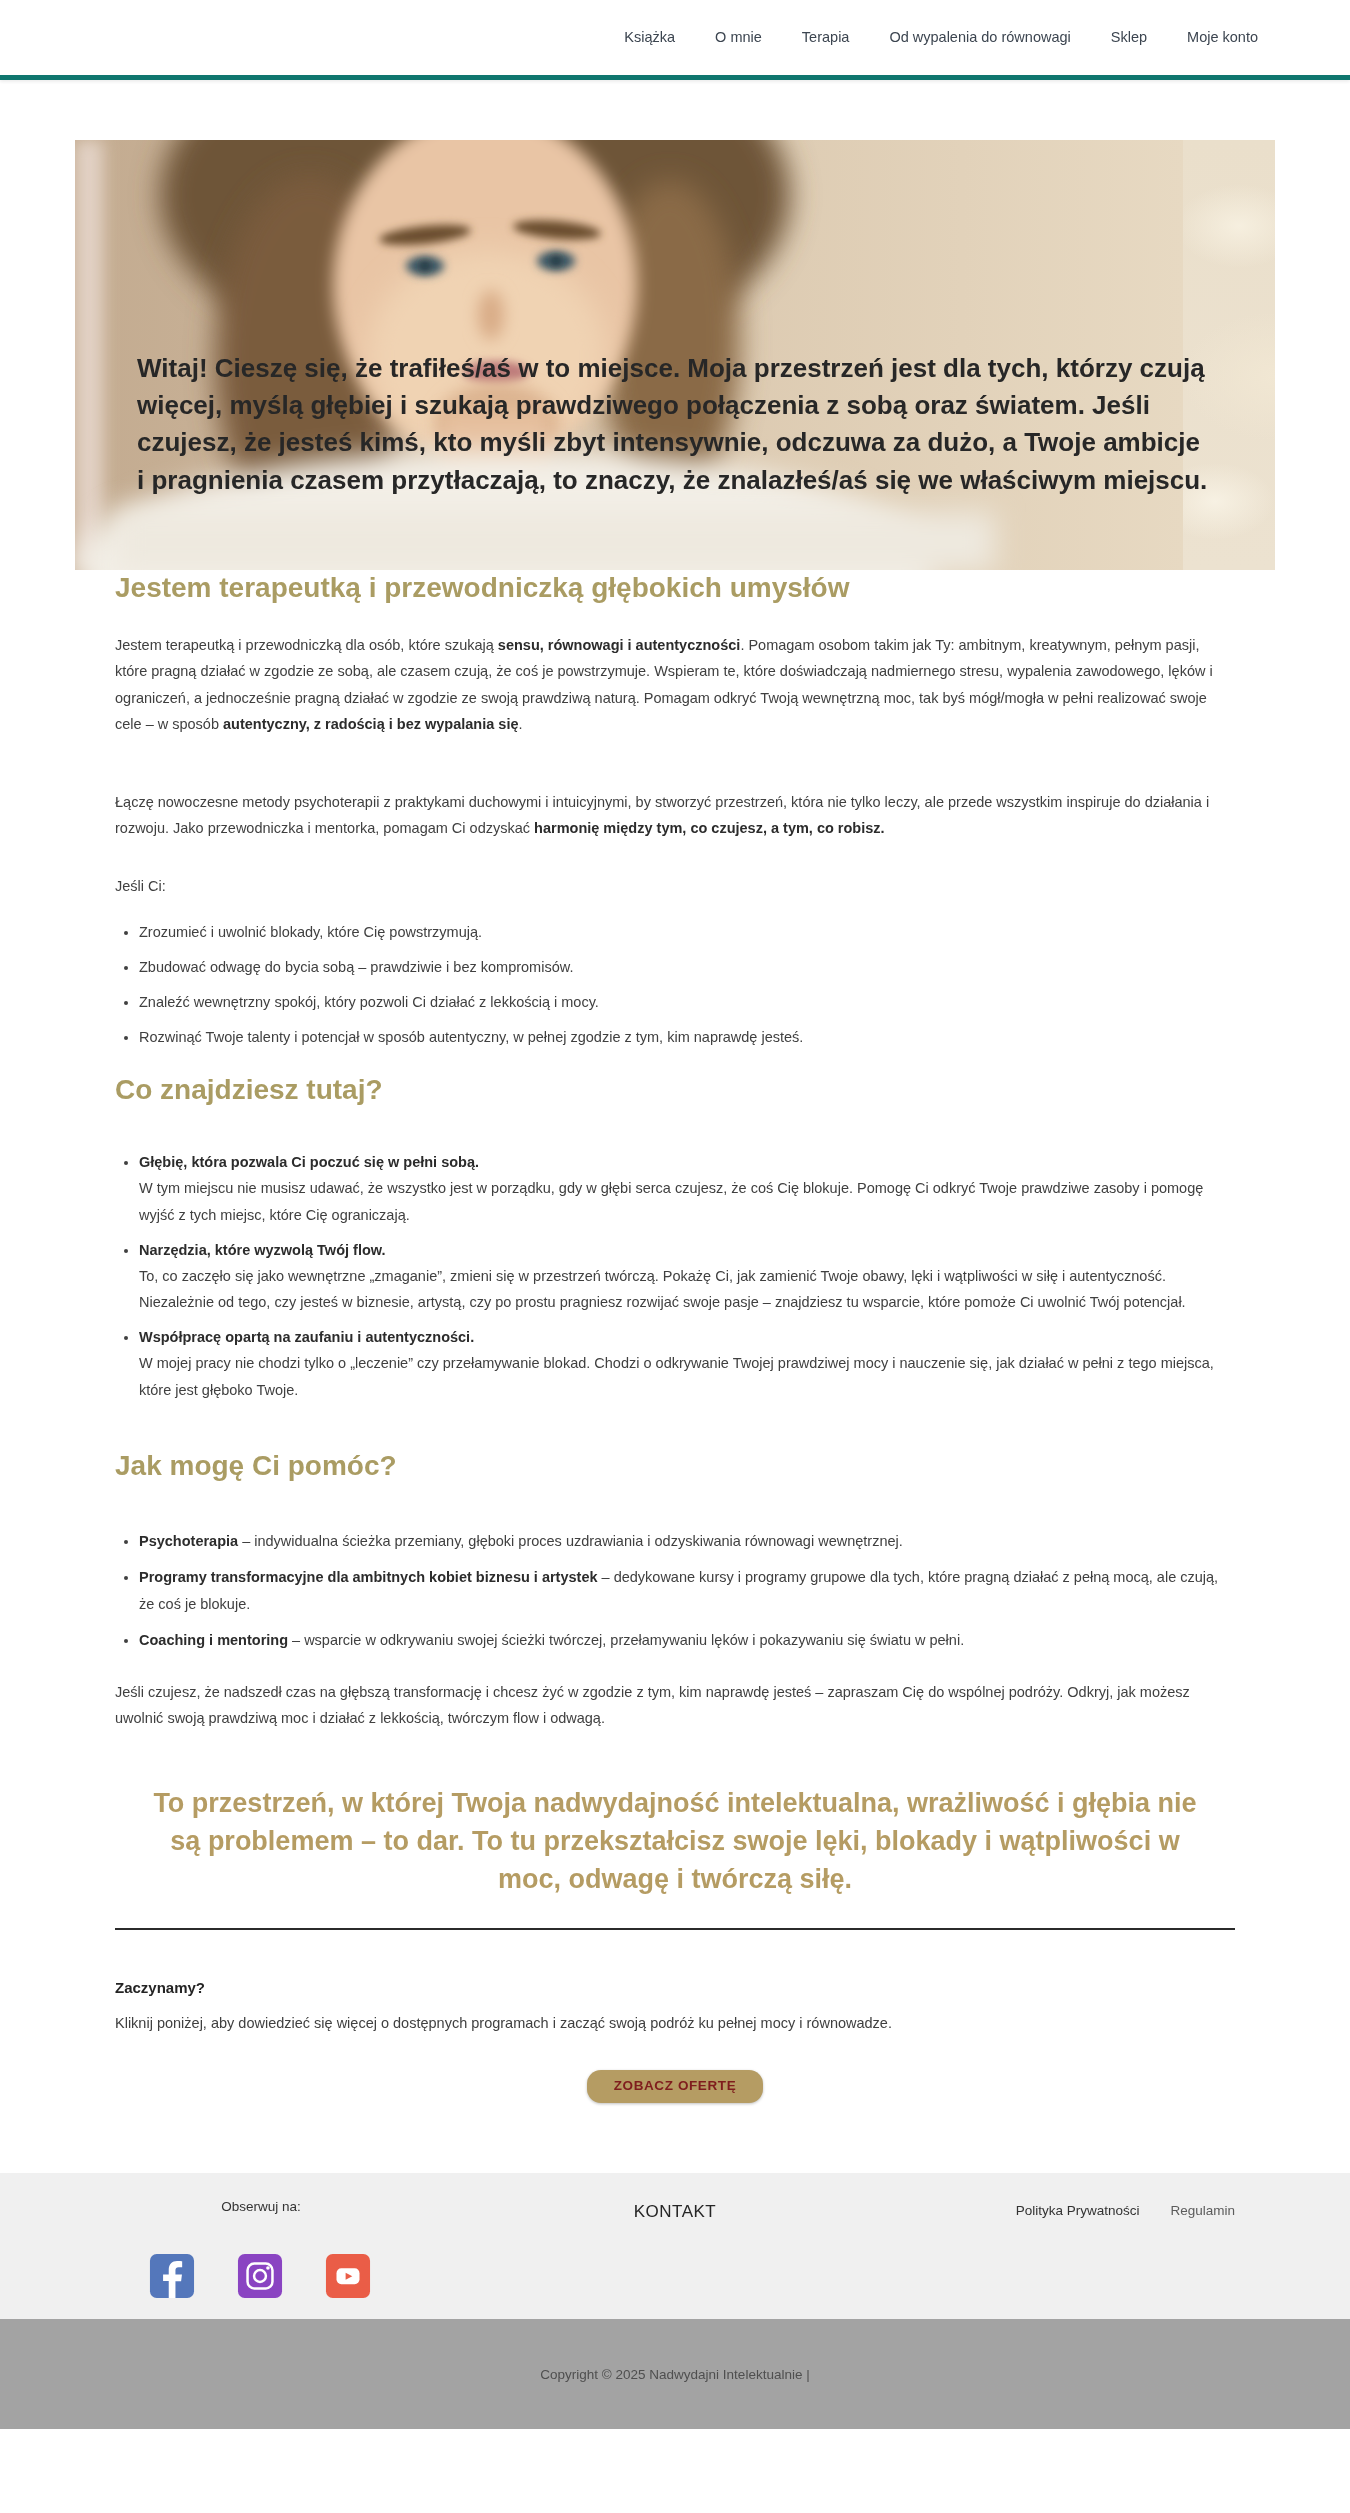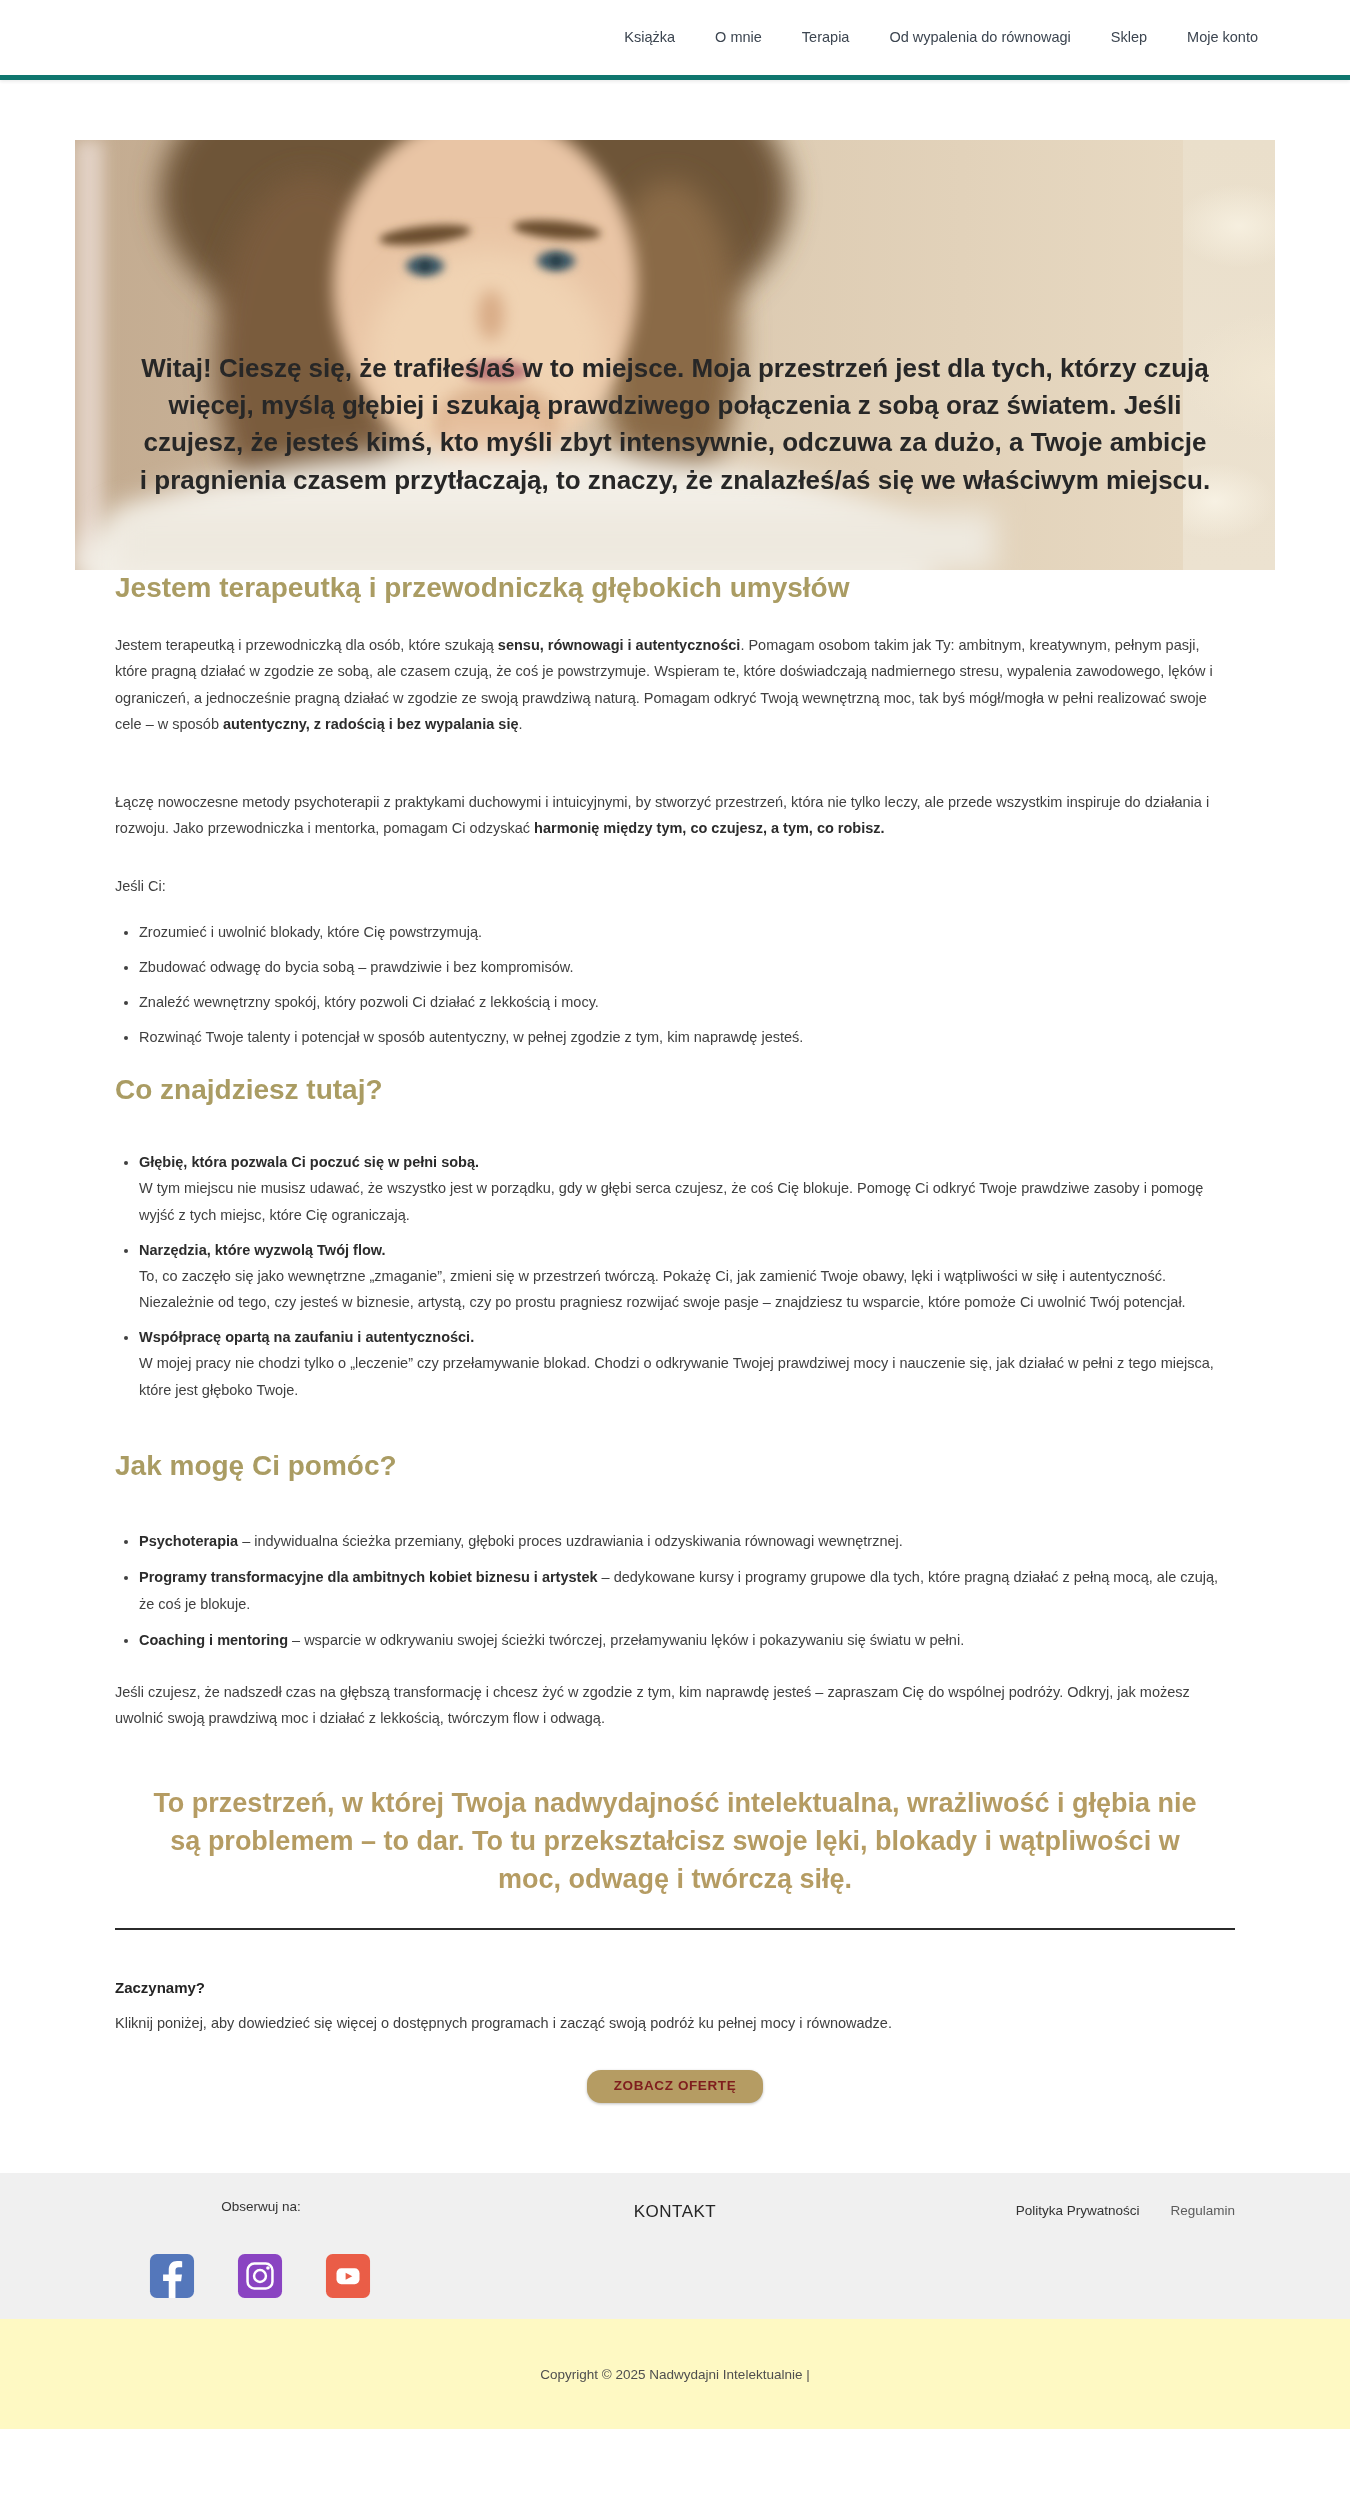--- a/index.html
+++ b/index.html
@@ -29,21 +29,21 @@
     background:
       radial-gradient(90px 60px at 97% 20%, #f6efdf 0%, rgba(246,239,223,0) 70%),
       radial-gradient(130px 90px at 100% 55%, #f1e7d3 0%, rgba(241,231,211,0) 72%),
       radial-gradient(85px 55px at 95% 84%, #f7f1e3 0%, rgba(247,241,227,0) 70%),
       linear-gradient(#eadfcb, #ece2d0);
   }
   .hero-photo{position:absolute; top:0; bottom:0; left:0; right:92px; overflow:hidden;}
   .hero-photo svg{width:100%; height:100%; display:block;}
   .hero-text{
     position:absolute; left:62px; right:62px; top:210px; margin:0;
-    text-align:center; font-size:26px; line-height:1.43; font-weight:700; color:#272727;
+    text-align:left; font-size:26px; line-height:1.43; font-weight:700; color:#272727;
   }
 
   
   .container{width:1120px; margin:0 auto;}
   main{margin-top:84px;}
   h2{font-size:28px; font-weight:600; color:var(--heading-gold); margin:0; line-height:1.3;}
   .about h2{margin-bottom:26px;}
   p{margin:0;}
   .p1{margin-bottom:52px;}
   .p2{margin-bottom:32px;}
@@ -81,21 +81,21 @@
   .col-left{padding-left:34px;}
   .follow-label{font-size:13.5px; color:#333; width:224px; text-align:center; margin-bottom:34px;}
   .socials{display:flex; gap:42px; width:224px;}
   .socials a{display:block; width:46px; height:46px;}
   .socials svg{display:block; width:46px; height:46px;}
   .col-center{text-align:center; padding-top:2px;}
   .contact-label{font-size:17px; letter-spacing:.5px; color:#262626; font-weight:500;}
   .col-right{display:flex; gap:31px; justify-content:flex-end; padding-top:4px;}
   .col-right a{font-size:13.5px; color:#333;}
   .col-right a.muted{color:#5c5c5c;}
-  .copyright{background:#fef9c3; text-align:center; padding:44px 0 42px; font-size:13.5px; color:#4f4f4f;}
+  .copyright{background:#a3a3a3; text-align:center; padding:44px 0 42px; font-size:13.5px; color:#4f4f4f;}
 </style>
 </head>
 <body>
 
 <header class="site-header">
   <a>Książka</a>
   <a>O mnie</a>
   <a>Terapia</a>
   <a>Od wypalenia do równowagi</a>
   <a>Sklep</a>

